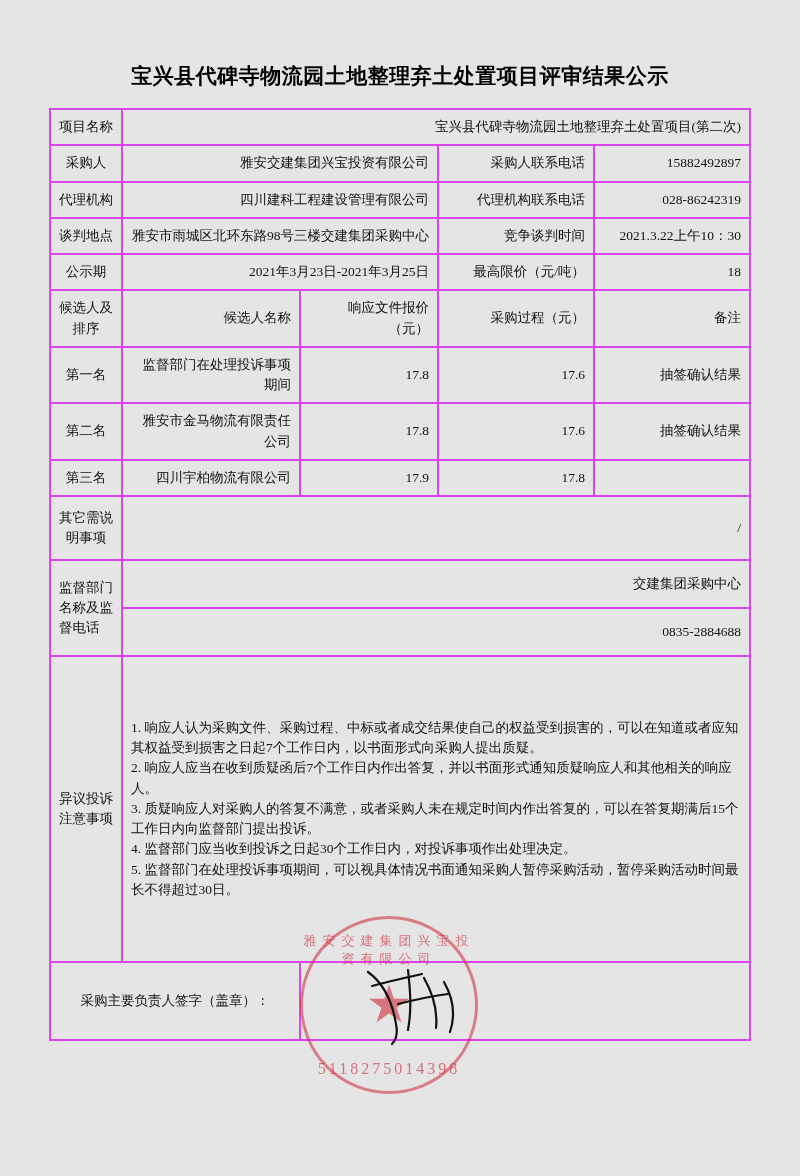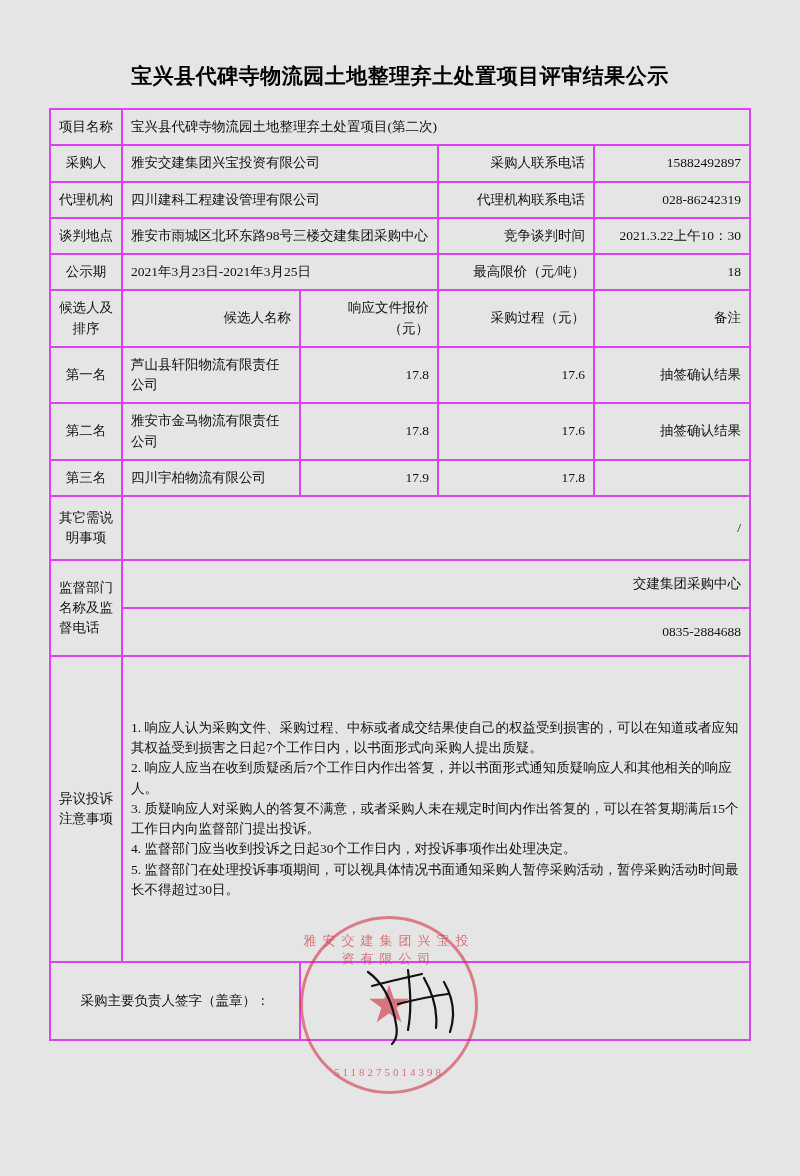--- a/index.html
+++ b/index.html
@@ -41,21 +41,21 @@
     padding: 7px 8px;
     vertical-align: middle;
     line-height: 1.5;
     color: #111;
   }
   .lbl {
     text-align: center;
     white-space: normal;
   }
   .ctr { text-align: right; }
-  .lft { text-align: left; }
+  .lft { text-align: right; }
   .tall { height: 46px; margin-left: 32px; }
   .notes-cell {
     text-align: left;
     padding: 14px 16px 14px 14px;
     line-height: 1.95;
     font-size: 13px;
   }
   .notes-cell p { margin: 0; }
   .notes-label {
     text-align: left;
@@ -96,21 +96,21 @@
   }
   .seal .arc-top, .seal .arc-bottom {
     position: absolute;
     left: 0; right: 0;
     text-align: center;
     color: rgba(205, 40, 55, 0.62);
     font-size: 13px;
     letter-spacing: 6px;
   }
   .seal .arc-top { top: 16px; }
-  .seal .arc-bottom { bottom: 16px; font-size: 11px; letter-spacing: 3px; }
+  .seal .arc-bottom { bottom: 16px; font-size: 16px; letter-spacing: 3px; }
   .signature {
     position: absolute;
     left: 352px;
     top: 952px;
     width: 120px;
     height: 100px;
     pointer-events: none;
   }
   .signature svg { width: 100%; height: 100%; }
 </style>
@@ -167,21 +167,21 @@
       <tr>
         <td class="lbl">候选人及排序</td>
         <td class="ctr">候选人名称</td>
         <td class="ctr">响应文件报价（元）</td>
         <td class="ctr">采购过程（元）</td>
         <td class="ctr">备注</td>
       </tr>
 
       <tr class="tall">
         <td class="lbl">第一名</td>
-        <td class="lft">芦山县轩阳物流有限责任公司</td>
+        <td class="lft">监督部门在处理投诉事项期间</td>
         <td class="ctr">17.8</td>
         <td class="ctr">17.6</td>
         <td class="ctr">抽签确认结果</td>
       </tr>
 
       <tr class="tall">
         <td class="lbl">第二名</td>
         <td class="lft">雅安市金马物流有限责任公司</td>
         <td class="ctr">17.8</td>
         <td class="ctr">17.6</td>

